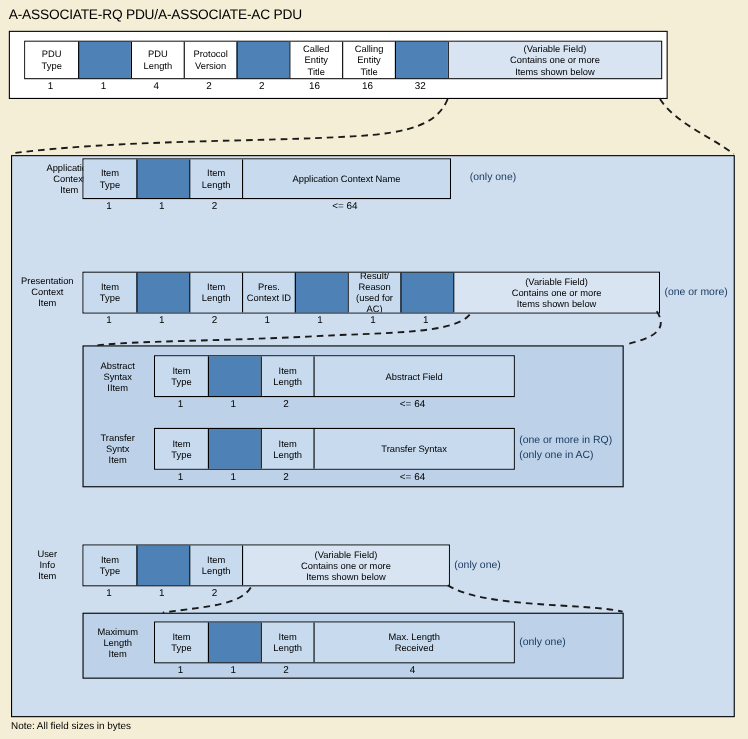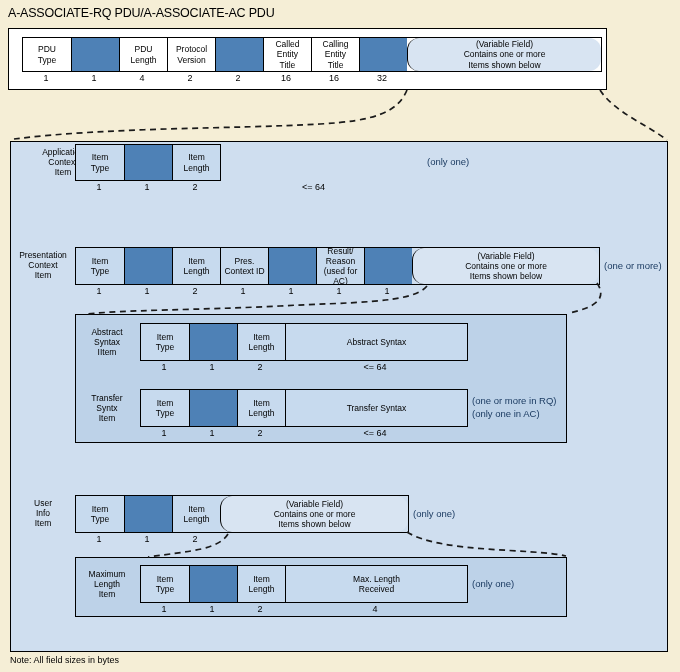--- a/index.html
+++ b/index.html
@@ -18,21 +18,21 @@
     background:var(--c-container,#cfdeef); border:1.5px solid #000; box-sizing:border-box; z-index:1;}
   .innerbox{position:absolute; border:1.3px solid #000; box-sizing:border-box;
     background:var(--c-nested,#bdd2e8); z-index:2;}
   .row{position:absolute; display:flex; border:1.5px solid #000; box-sizing:content-box; z-index:3; background:transparent;}
   .cell{box-sizing:border-box; display:flex; align-items:center; justify-content:center;
     text-align:center; font-size:8.5px; line-height:1.18; white-space:pre-line; overflow:hidden;}
   .cell + .cell{border-left:1px solid #000;}
   .named{background:var(--c-field,#c7daee);}
   .white{background:var(--c-white_field,#ffffff);}
   .filler{background:var(--c-filler,#4e81b6);}
-  .variable{background:var(--c-variable,#d8e4f2);border-radius:12px;}
+  .variable{background:var(--c-variable,#d8e4f2);}
   .w48{width:48px; flex:0 0 48px;}
   .sizes{position:absolute; display:flex; font-size:9px; z-index:3;}
   .sizes span{text-align:center; display:block;}
   .seclabel{position:absolute; text-align:center; font-size:8.5px; line-height:1.2;
     white-space:pre-line; z-index:3; width:62px;}
   .annot{position:absolute; font-size:9.5px; color:var(--c-annotation,#17375e);
     line-height:1.35; white-space:pre-line; z-index:3;}
   .connectors{position:absolute; left:0; top:0; z-index:4; pointer-events:none;}
   .connectors path{fill:none; stroke:#1a1a1a; stroke-width:1.7; stroke-dasharray:6 4.5;}
 </style>
@@ -80,20 +80,21 @@
 
   <div class="seclabel" style="left:12px; top:147px;margin-left:20px;">Application
 Context
 Item</div>
   <div class="row" style="left:75px; top:144px; height:35px;">
     <div class="cell named w48">Item
 Type</div>
     <div class="cell filler w48"></div>
     <div class="cell named w48">Item
 Length</div>
+    <div class="cell named" style="width:189px; flex:0 0 189px;">Application Context Name</div>
   </div>
   <div class="sizes" style="left:75px; top:182px;">
     <span class="w48">1</span>
     <span class="w48">1</span>
     <span class="w48">2</span>
     <span style="width:189px;">&lt;= 64</span>
   </div>
   <div class="annot" style="left:427px; top:156px;">(only one)</div>
 
   <div class="seclabel" style="left:12px; top:250px;">Presentation
@@ -131,21 +132,21 @@
 
   <div class="seclabel" style="left:78px; top:327px; width:58px;">Abstract
 Syntax
 IItem</div>
   <div class="row" style="left:140px; top:323px; height:36px;">
     <div class="cell named w48">Item
 Type</div>
     <div class="cell filler w48"></div>
     <div class="cell named w48">Item
 Length</div>
-    <div class="cell named" style="width:182px; flex:0 0 182px;">Abstract Syntax</div>
+    <div class="cell named" style="width:182px; flex:0 0 182px;">Abstract Field</div>
   </div>
   <div class="sizes" style="left:140px; top:362px;">
     <span class="w48">1</span>
     <span class="w48">1</span>
     <span class="w48">2</span>
     <span style="width:182px;">&lt;= 64</span>
   </div>
 
   <div class="seclabel" style="left:78px; top:393px; width:58px;">Transfer
 Syntx

